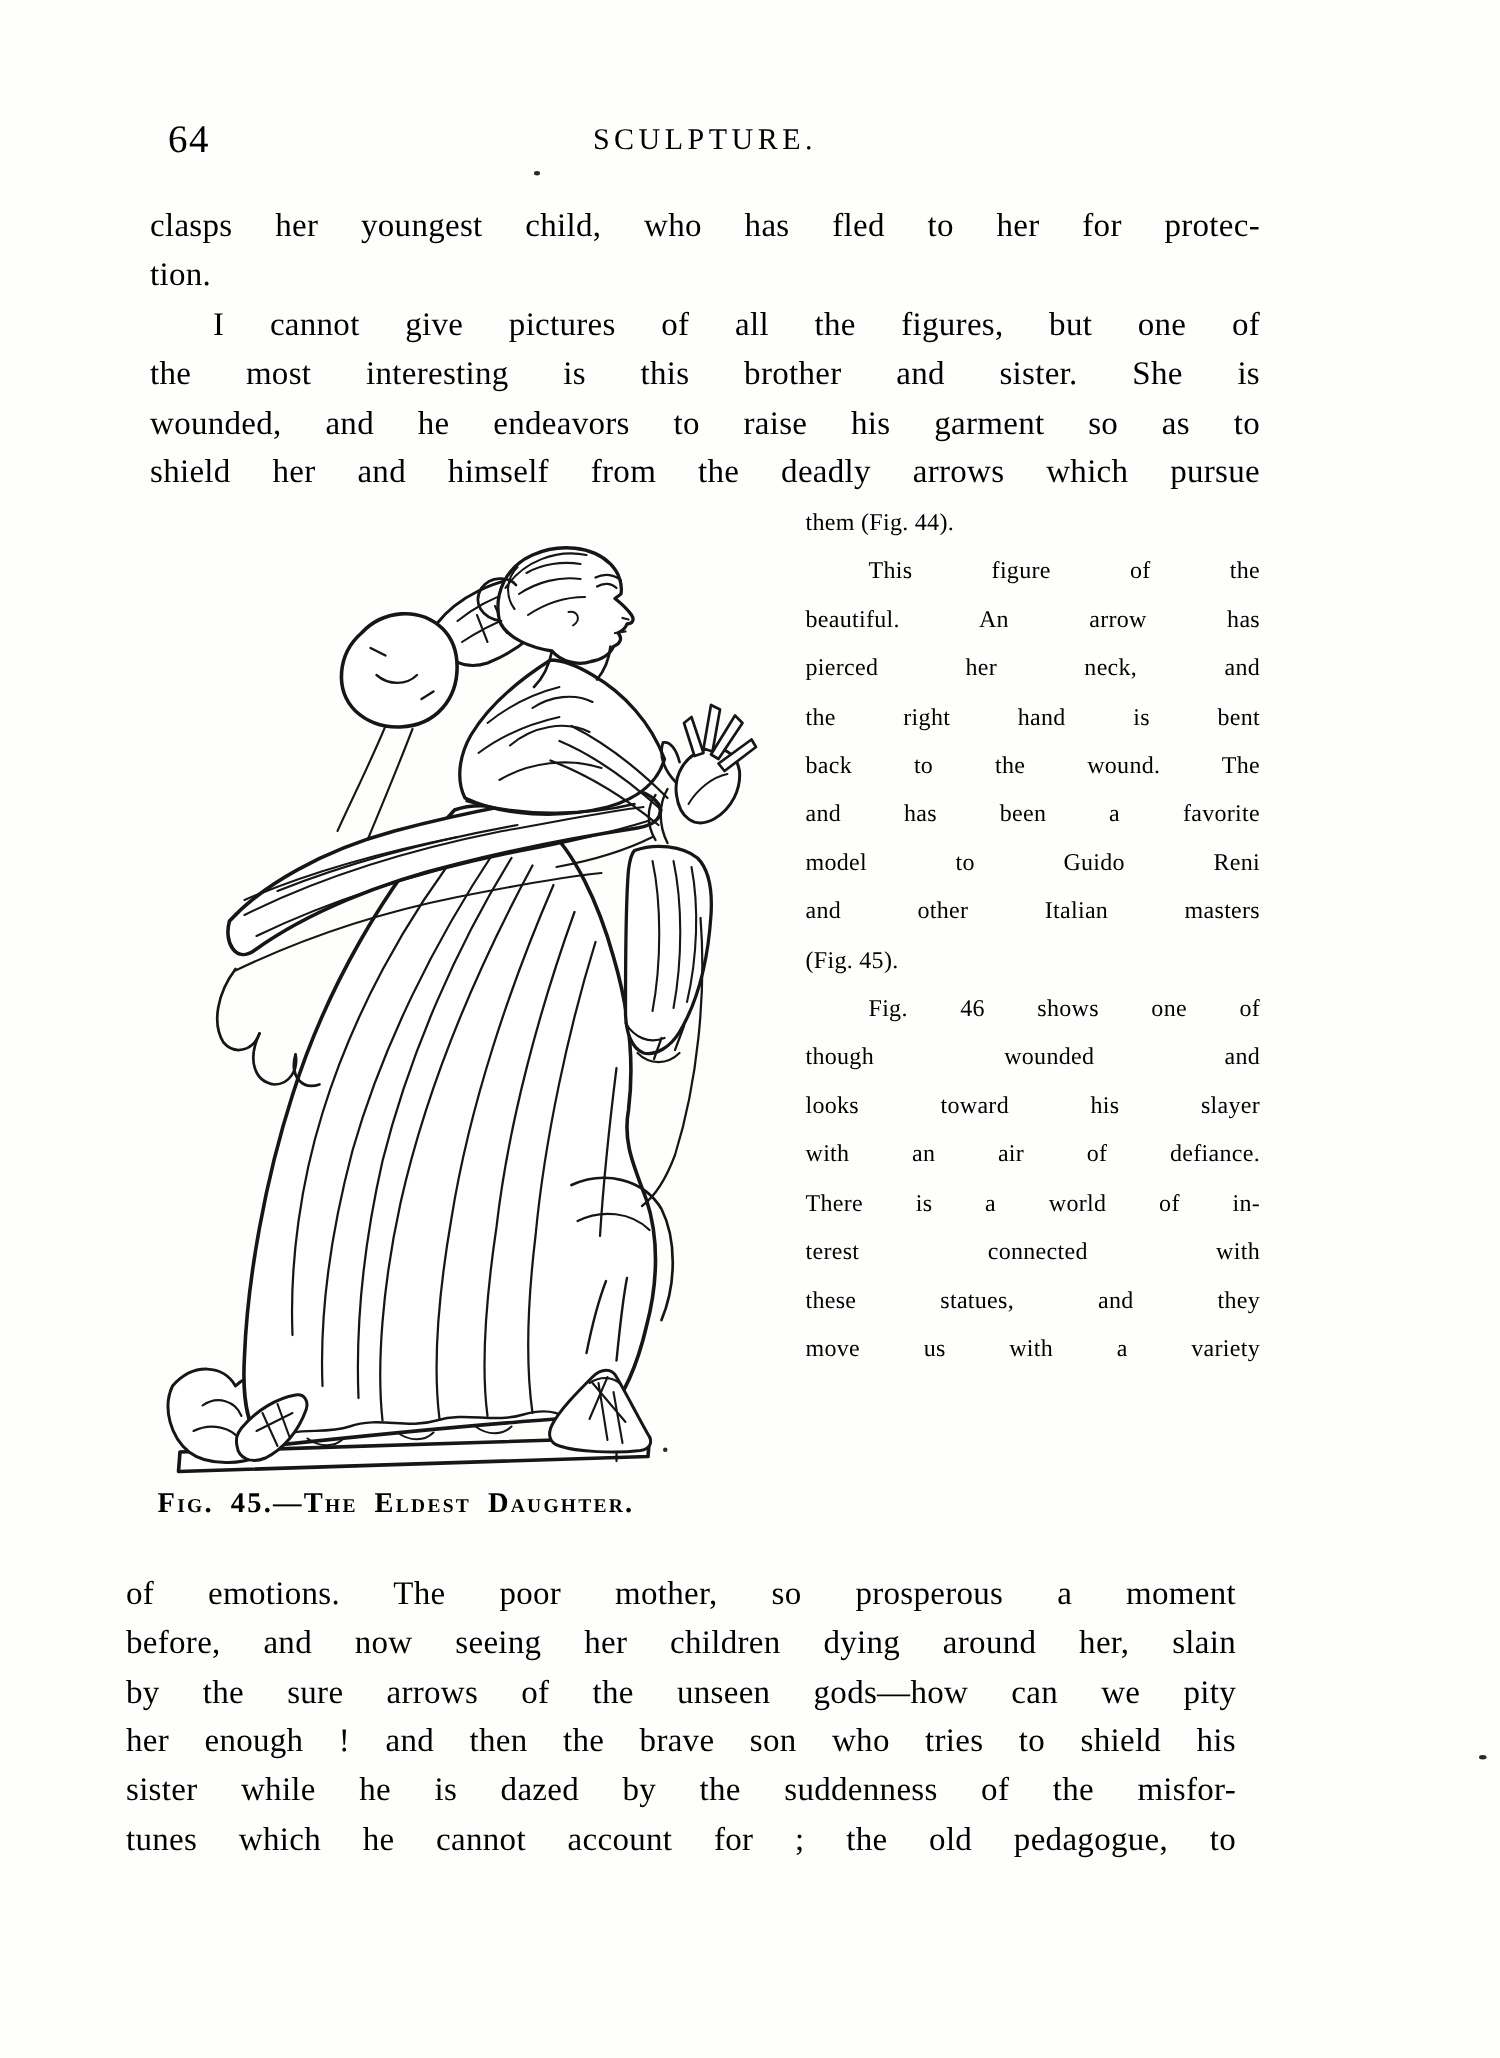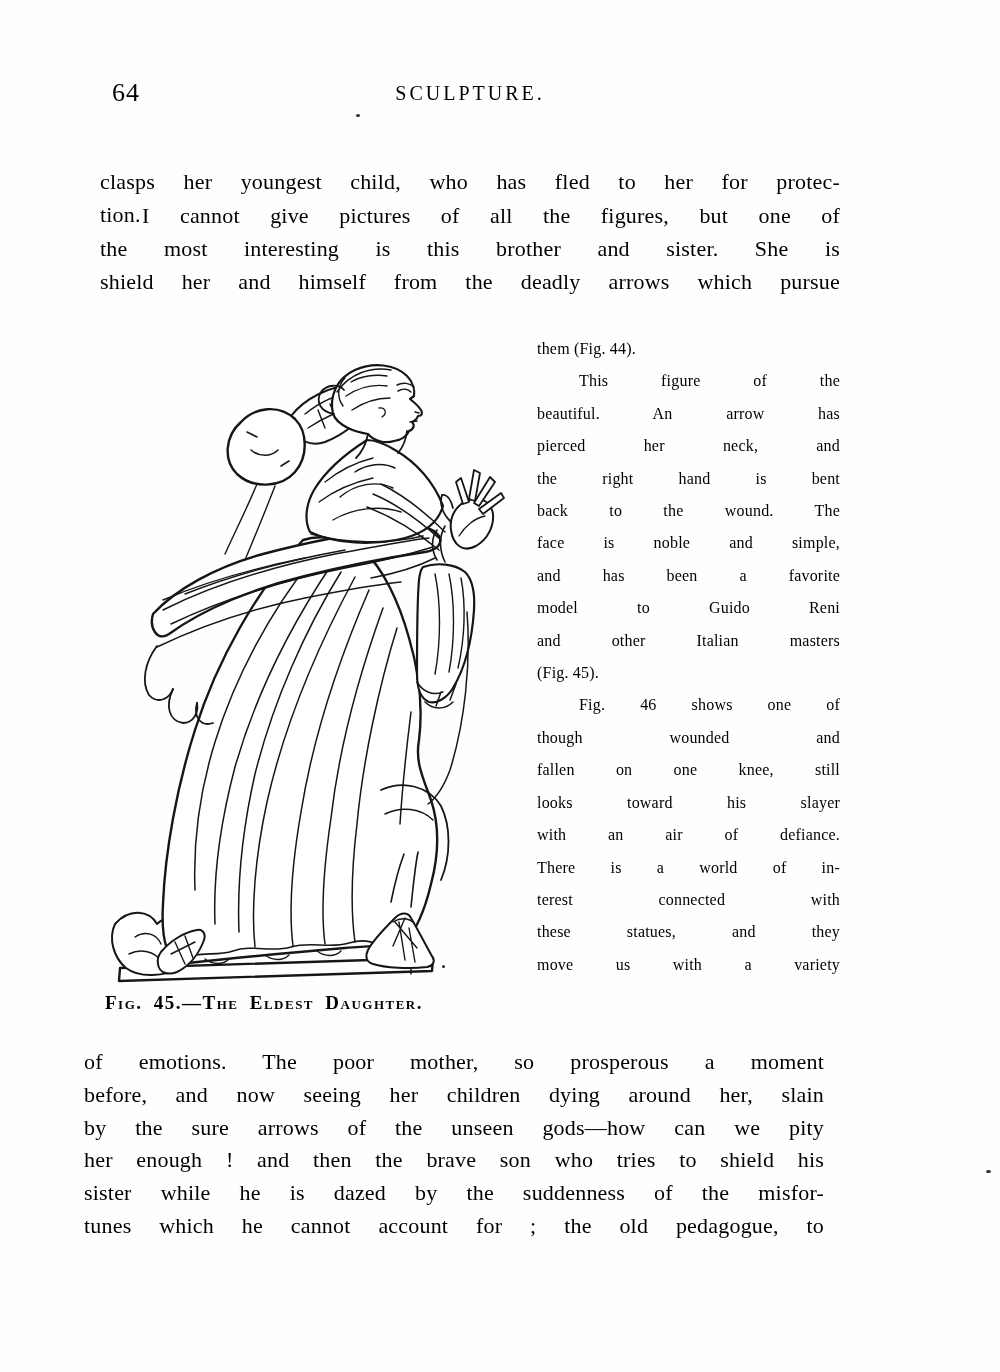--- a/index.html
+++ b/index.html
@@ -9,21 +9,21 @@
     font-family:"Liberation Serif","DejaVu Serif",serif;
     text-decoration:underline;
   }
   .abs{position:absolute;}
   .pagenum{left:112px;top:78px;font-size:26px;letter-spacing:1px;}
   .runhead{left:100px;top:82px;width:740px;text-align:center;font-size:20px;letter-spacing:3px;font-weight:400;}
   .block .line{text-align:justify;text-align-last:justify;letter-spacing:.2px;}
   .block .line.short{text-align-last:left;}
   .block .line.ind{text-indent:42px;}
   .para{font-size:22px;line-height:32.8px;}
-  .p1{left:100px;top:134px;width:740px;margin-top:32px;}
+  .p1{left:100px;top:134px;width:740px;}
   .p2{left:100px;top:200px;width:740px;}
   .rc{left:537px;top:333px;width:303px;font-size:16px;line-height:32.4px;}
   .pb{left:84px;top:1046px;width:740px;}
   .fig{left:105px;top:362px;width:430px;height:628px;}
   .caption{
     left:105px;top:992px;width:430px;text-align:left;
     font-variant:small-caps;font-weight:700;font-size:19px;
     letter-spacing:1.5px;word-spacing:5px;
   }
   .speck{position:absolute;background:#2a2a2a;border-radius:50%;}
@@ -41,20 +41,21 @@
   <div class="abs runhead">SCULPTURE.</div>
 
   <div class="abs block para p1">
     <div class="line">clasps her youngest child, who has fled to her for protec-</div>
     <div class="line short">tion.</div>
   </div>
 
   <div class="abs block para p2">
     <div class="line ind">I cannot give pictures of all the figures, but one of</div>
     <div class="line">the most interesting is this brother and sister.  She is</div>
+    <div class="line">wounded, and he endeavors to raise his garment so as to</div>
     <div class="line">shield her and himself from the deadly arrows which pursue</div>
   </div>
 
   <div class="abs fig">
     <svg width="430" height="628" viewBox="0 0 430 628">
       <g fill="none" stroke="#161616" stroke-width="2" stroke-linecap="round" stroke-linejoin="round">
 
         <path d="M15 606 L328 596 L327 609 L14 619 Z" fill="#ffffff" stroke-width="2.4"></path>
         <path d="M306 598 L306 612" stroke-width="1.5"></path>
 
@@ -138,28 +139,26 @@
 
   <div class="abs caption">Fig. 45.—The Eldest Daughter.</div>
 
   <div class="abs block rc">
     <div class="line short">them (Fig. 44).</div>
     <div class="line ind">This figure of the</div>
     <div class="line">beautiful.  An arrow has</div>
     <div class="line">pierced her neck, and</div>
     <div class="line">the right hand is bent</div>
     <div class="line">back to the wound.  The</div>
-    <div class="line">face is noble and simple,</div>
     <div class="line">and has been a favorite</div>
     <div class="line">model to Guido Reni</div>
     <div class="line">and other Italian masters</div>
     <div class="line short">(Fig. 45).</div>
     <div class="line ind">Fig. 46 shows one of</div>
     <div class="line">though wounded and</div>
-    <div class="line">fallen on one knee, still</div>
     <div class="line">looks toward his slayer</div>
     <div class="line">with an air of defiance.</div>
     <div class="line">There is a world of in-</div>
     <div class="line">terest connected with</div>
     <div class="line">these statues, and they</div>
     <div class="line">move us with a variety</div>
   </div>
 
   <div class="abs block para pb">
     <div class="line">of emotions.  The poor mother, so prosperous a moment</div>

